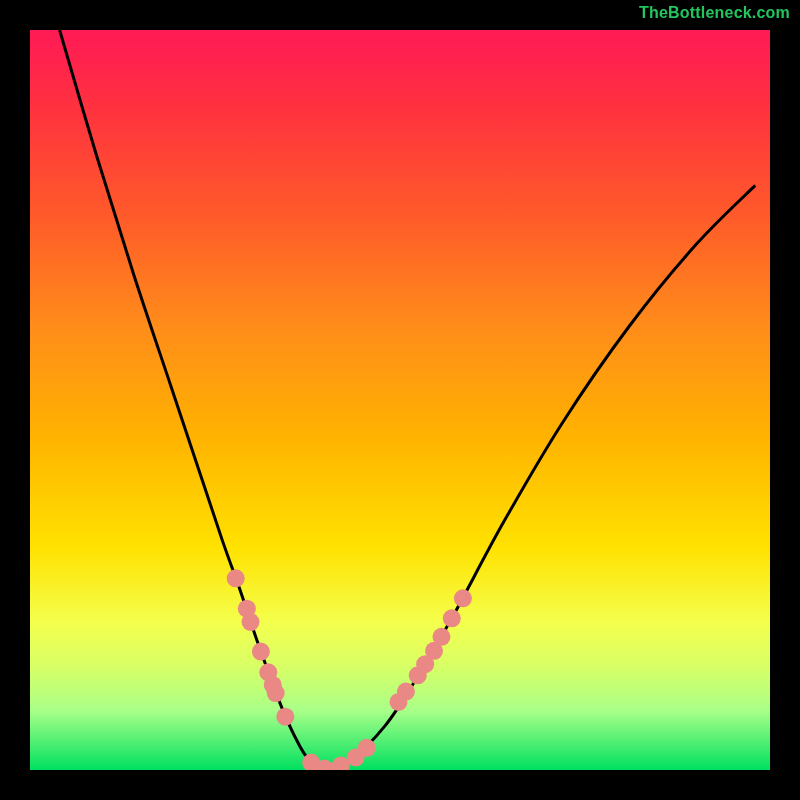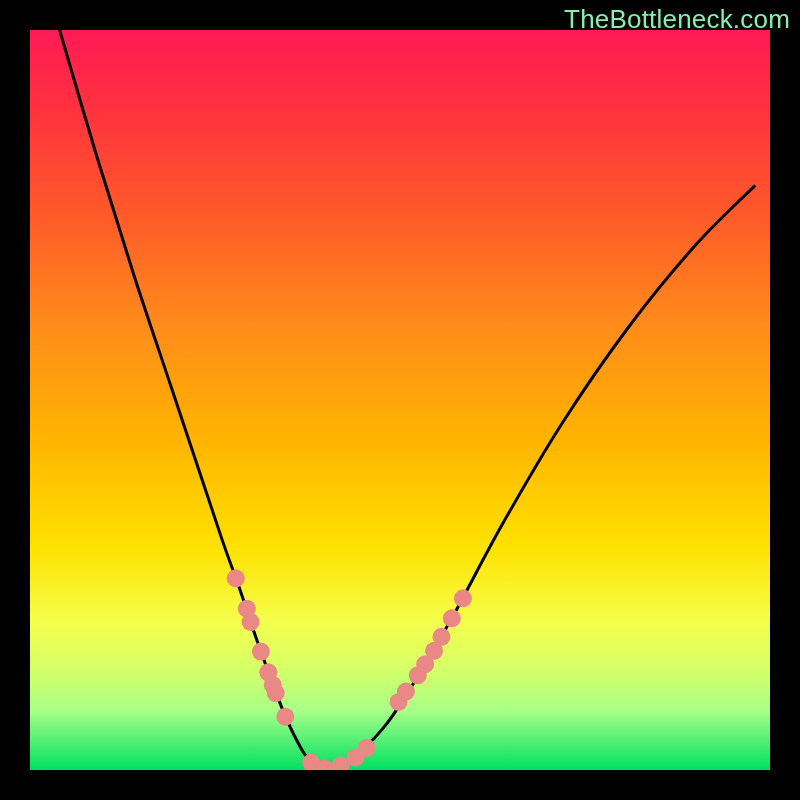--- a/index.html
+++ b/index.html
@@ -35,23 +35,23 @@
       #f4ff4d 80%,
       #d8ff66 86%,
       #a8ff88 92%,
       #00e060 100%
     );
   }
   .watermark {
     position: absolute;
     top: 4px;
     right: 10px;
-    color: #86efac;
-    font-size: 26px;
-    font-weight: 400;
+    color: #22c55e;
+    font-size: 16px;
+    font-weight: 700;
     letter-spacing: 0.2px;
     user-select: none;
   }
   svg.curve-layer {
     position: absolute;
     inset: 0;
     width: 100%;
     height: 100%;
   }
 </style>

